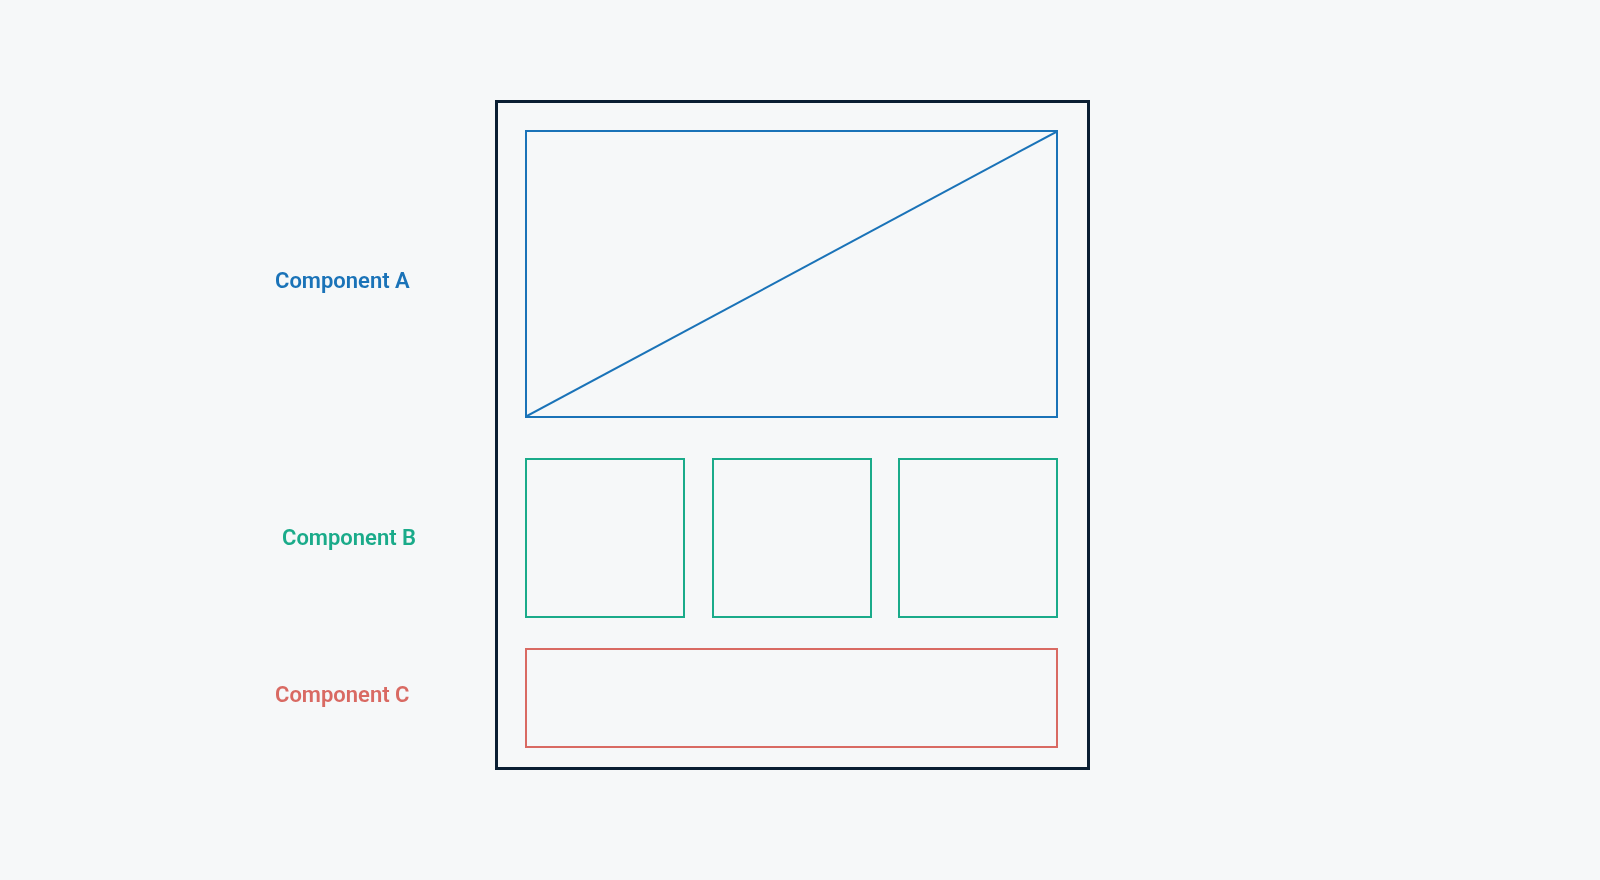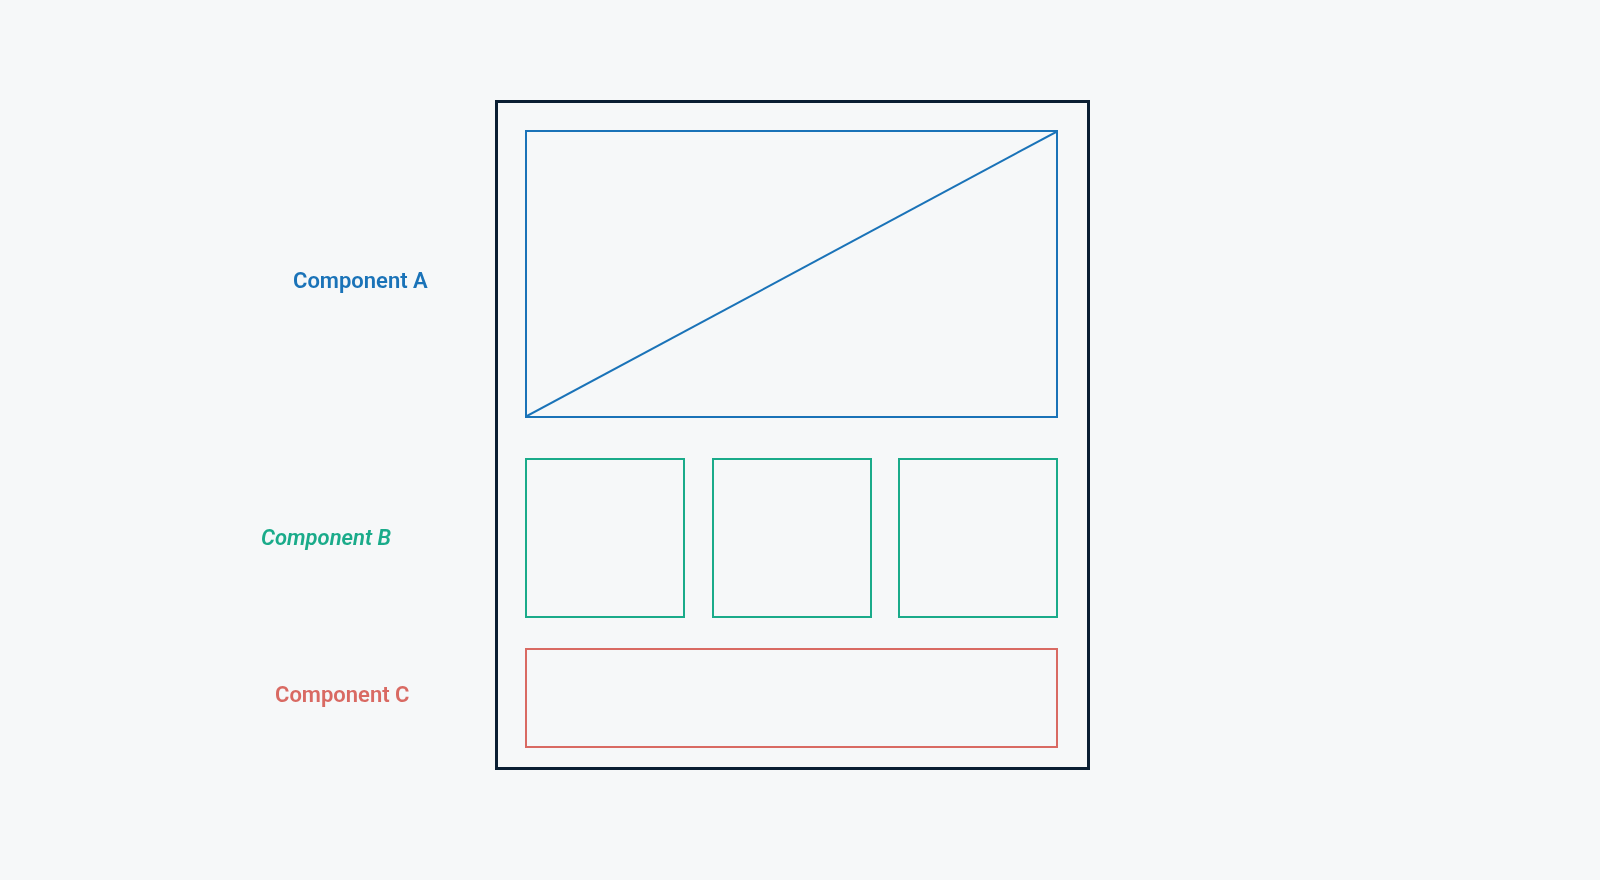--- a/index.html
+++ b/index.html
@@ -66,27 +66,25 @@
     }
     .label {
       position: absolute;
       font-size: 22px;
       font-weight: 600;
     }
     .label-a {
       left: 275px;
       top: 268px;
       color: #1a73b8;
-      margin-left: 18px;
     }
     .label-b {
-      left: 261px;
+      left: 282px;
       top: 525px;
       color: #1aab8a;
-      font-style: italic;
     }
     .label-c {
       left: 275px;
       top: 682px;
       color: #d96a63;
       text-align: center;
     }
   </style>
 </head>
 <body>

